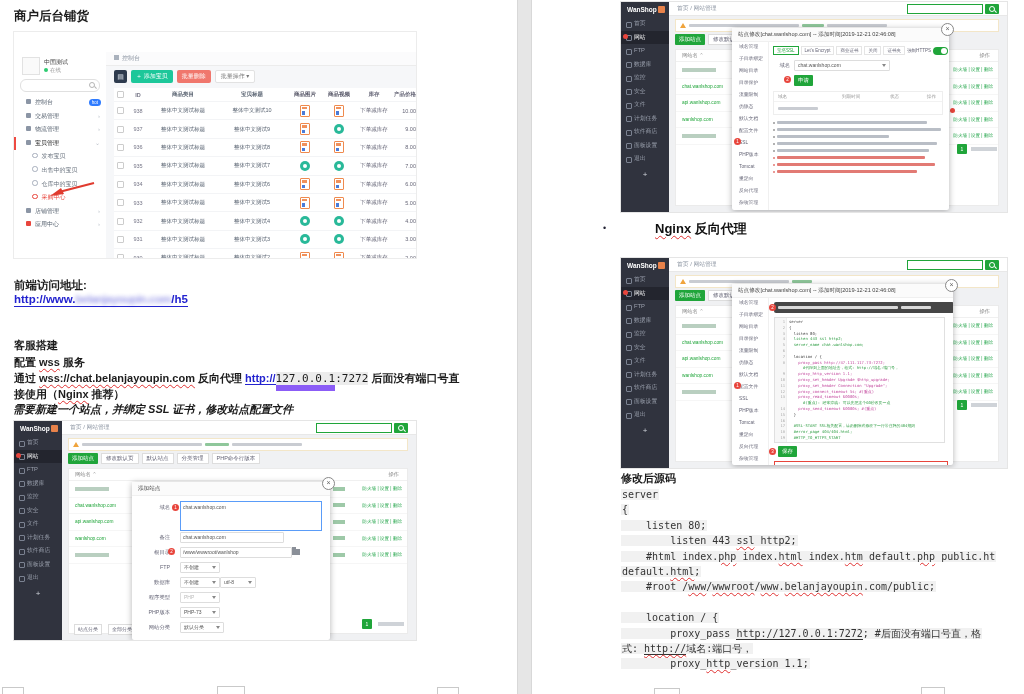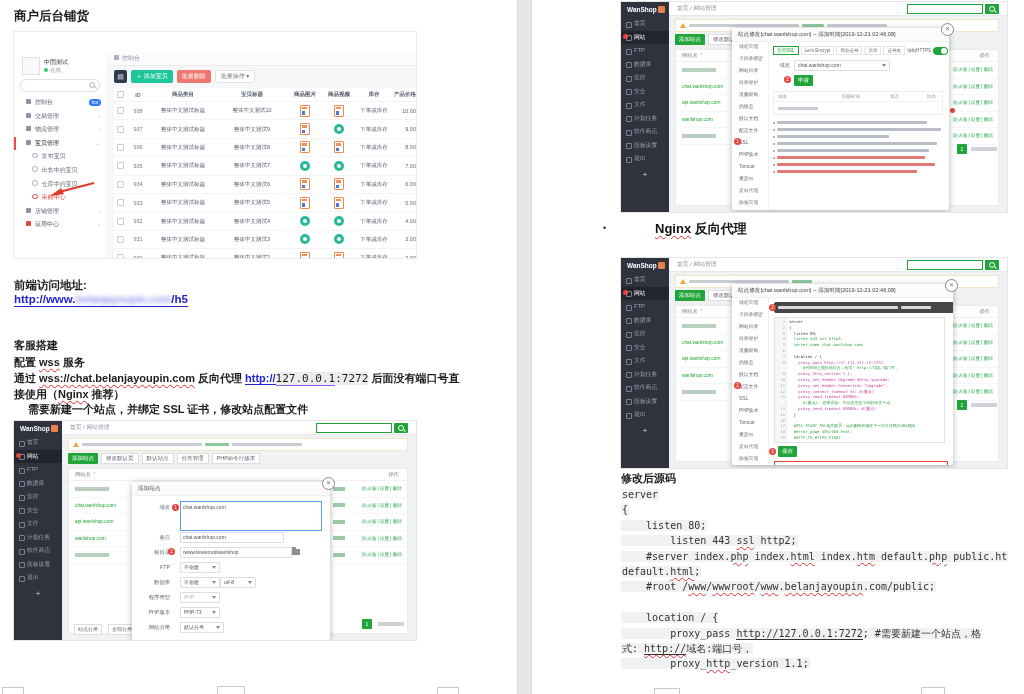--- a/index.html
+++ b/index.html
@@ -9,21 +9,21 @@
   .gap{position:absolute;left:517px;top:0;width:13px;height:694px;background:#e6e6e6;
        border-left:1px solid #d8d8d8;border-right:1px solid #d8d8d8;}
   .frag{position:absolute;height:10px;background:#fff;border:1px solid #c9c9c9;}
 
   
   .doct{position:absolute;font-weight:700;color:#1c1c1c;font-size:11px;white-space:pre;}
   .h1{font-size:12.5px;}
   .sq{text-decoration-line:underline;text-decoration-style:wavy;text-decoration-color:#e03131;
       text-decoration-thickness:1px;text-underline-offset:2px;}
   .gbg{background:#ececec;font-family:"DejaVu Sans Mono",monospace;font-weight:400;}
-  .ulb{border-bottom:1px solid #8b5cf6;}
+  .ulb{border-bottom:6px solid #8b5cf6;}
   .bluelink{color:#2323cf;border-bottom:1px solid #2323cf;}
   .biglink{position:absolute;left:14px;top:293px;color:#2323cf;font-weight:700;font-size:11.5px;
       border-bottom:1.6px solid #2323cf;padding-bottom:1px;}
   .obs{filter:blur(2px);opacity:.45;letter-spacing:-.5px;}
   .ngx{position:absolute;left:655px;top:220px;font-size:13px;font-weight:700;color:#111;}
   .bul{position:absolute;left:603px;top:223px;font-size:9px;color:#223;}
 
   
   .dcode{position:absolute;left:621px;top:487px;width:403px;line-height:15.4px;
          font-size:10px;color:#333;}
@@ -439,21 +439,21 @@
     </svg>
   </div>
 
   <div class="doct" style="left:14px;top:278px;font-size:11.5px;">前端访问地址:</div>
   <div class="biglink"><span>http://www.</span><span class="obs">belanjayoupin.com</span><span>/h5</span></div>
 
   <div class="doct" style="left:14px;top:338px;">客服搭建</div>
   <div class="doct" style="left:14px;top:355px;"><span>配置 </span><span class="sq">wss</span><span> 服务</span></div>
   <div class="doct" style="left:14px;top:371px;"><span>通过 </span><span class="sq">wss://chat.belanjayoupin.com</span><span> 反向代理 </span><span class="bluelink">http://</span><span class="gbg ulb">127.0.0.1</span><span class="gbg">:7272</span><span> 后面没有端口号直</span></div>
   <div class="doct" style="left:14px;top:387px;"><span>接使用（</span><span class="sq">Nginx</span><span> 推荐）</span></div>
-  <div class="doct" style="left:28px;top:402px;">需要新建一个站点，并绑定 SSL 证书，修改站点配置文件</div>
+  <div class="doct" style="left:13px;top:402px;font-style:italic;">需要新建一个站点，并绑定 SSL 证书，修改站点配置文件</div>
 
   <div class="bt" style="left:14px;top:421px;width:402px;height:219px;font-size:6px;">
     <div class="sbb">
       <div class="logo"><span>WanShop</span><span class="osq"></span></div>
 
         <div class="bi"><span class="bic"></span><span>首页</span></div>
 
         <div class="bi active"><span class="bic"></span><span>网站</span></div>
 
         <div class="bi"><span class="bic"></span><span>FTP</span></div>
@@ -951,31 +951,31 @@
 
       <div class="dcl"><span class="lbg"><span>server</span></span></div>
 
       <div class="dcl"><span class="lbg"><span>{</span></span></div>
 
       <div class="dcl"><span class="lbg"><span>    listen 80;</span></span></div>
 
       <div class="dcl"><span class="lbg"><span>        listen 443 </span><span class="sq">ssl</span><span> http2;</span></span></div>
 
 
-      <div class="dcl"><span class="lbg"><span>    #server index.</span><span class="sq">php</span><span> index.</span><span class="sq">html</span><span> index.</span><span class="sq">htm</span><span> default.</span><span class="sq">php</span><span> public.ht</span></span></div>
+      <div class="dcl"><span class="lbg"><span>    #html index.</span><span class="sq">php</span><span> index.</span><span class="sq">html</span><span> index.</span><span class="sq">htm</span><span> default.</span><span class="sq">php</span><span> public.ht</span></span></div>
 
       <div class="dcl"><span class="lbg"><span>default.</span><span class="sq">html</span><span>;</span></span></div>
 
       <div class="dcl"><span class="lbg"><span>    #root /</span><span class="sq">www</span><span>/</span><span class="sq">wwwroot</span><span>/</span><span class="sq">www</span><span>.</span><span class="sq">belanjayoupin</span><span>.com/public;</span></span></div>
 
       <div class="dcl"><span class="lbg"></span></div>
 
       <div class="dcl"><span class="lbg"><span>    location / {</span></span></div>
 
-      <div class="dcl"><span class="lbg"><span>        proxy_pass </span><span class="ul">http://127.0.0.1:7272</span><span>; #需要新建一个站点，格</span></span></div>
+      <div class="dcl"><span class="lbg"><span>        proxy_pass </span><span class="ul">http://127.0.0.1:7272</span><span>; #后面没有端口号直，格</span></span></div>
 
       <div class="dcl"><span class="lbg"><span>式: </span><span class="ul sq">http://</span><span>域名:端口号，</span></span></div>
 
       <div class="dcl"><span class="lbg"><span>        proxy_</span><span class="sq">http</span><span>_version 1.1;</span></span></div>
 
   </div>
 </div>
 
 <div class="frag" style="left:2px;top:687px;width:20px;"></div>
 <div class="frag" style="left:217px;top:686px;width:26px;"></div>

